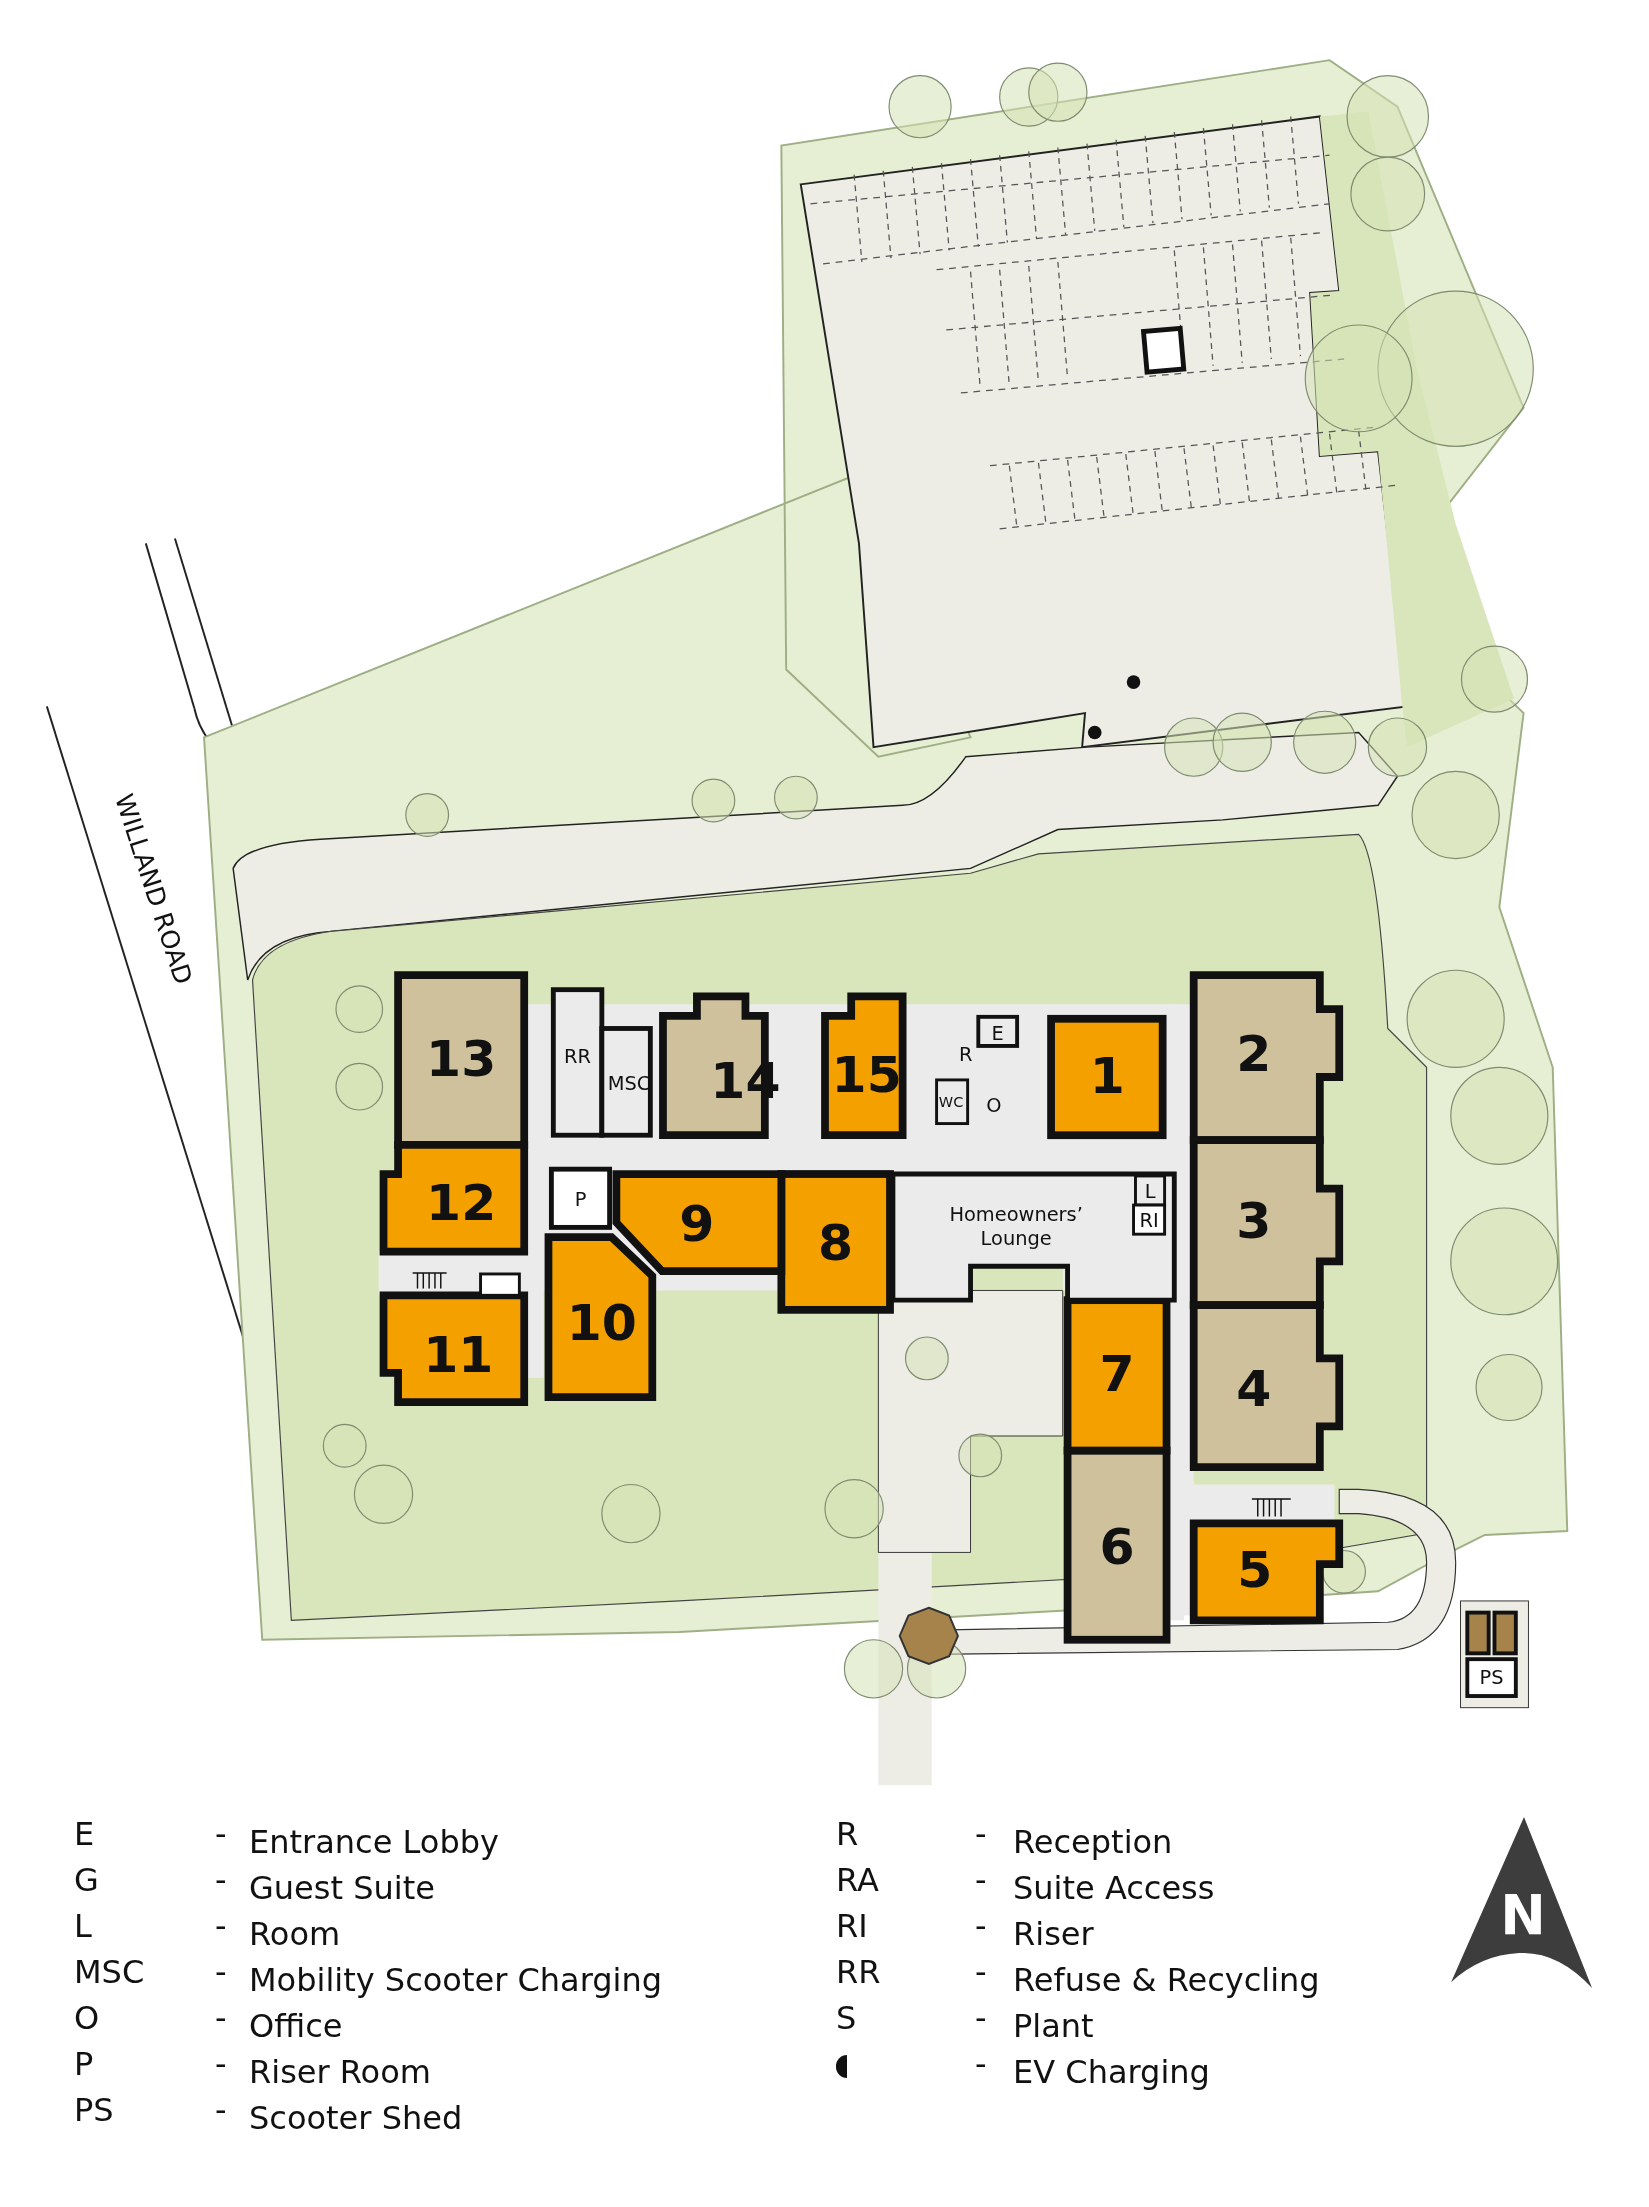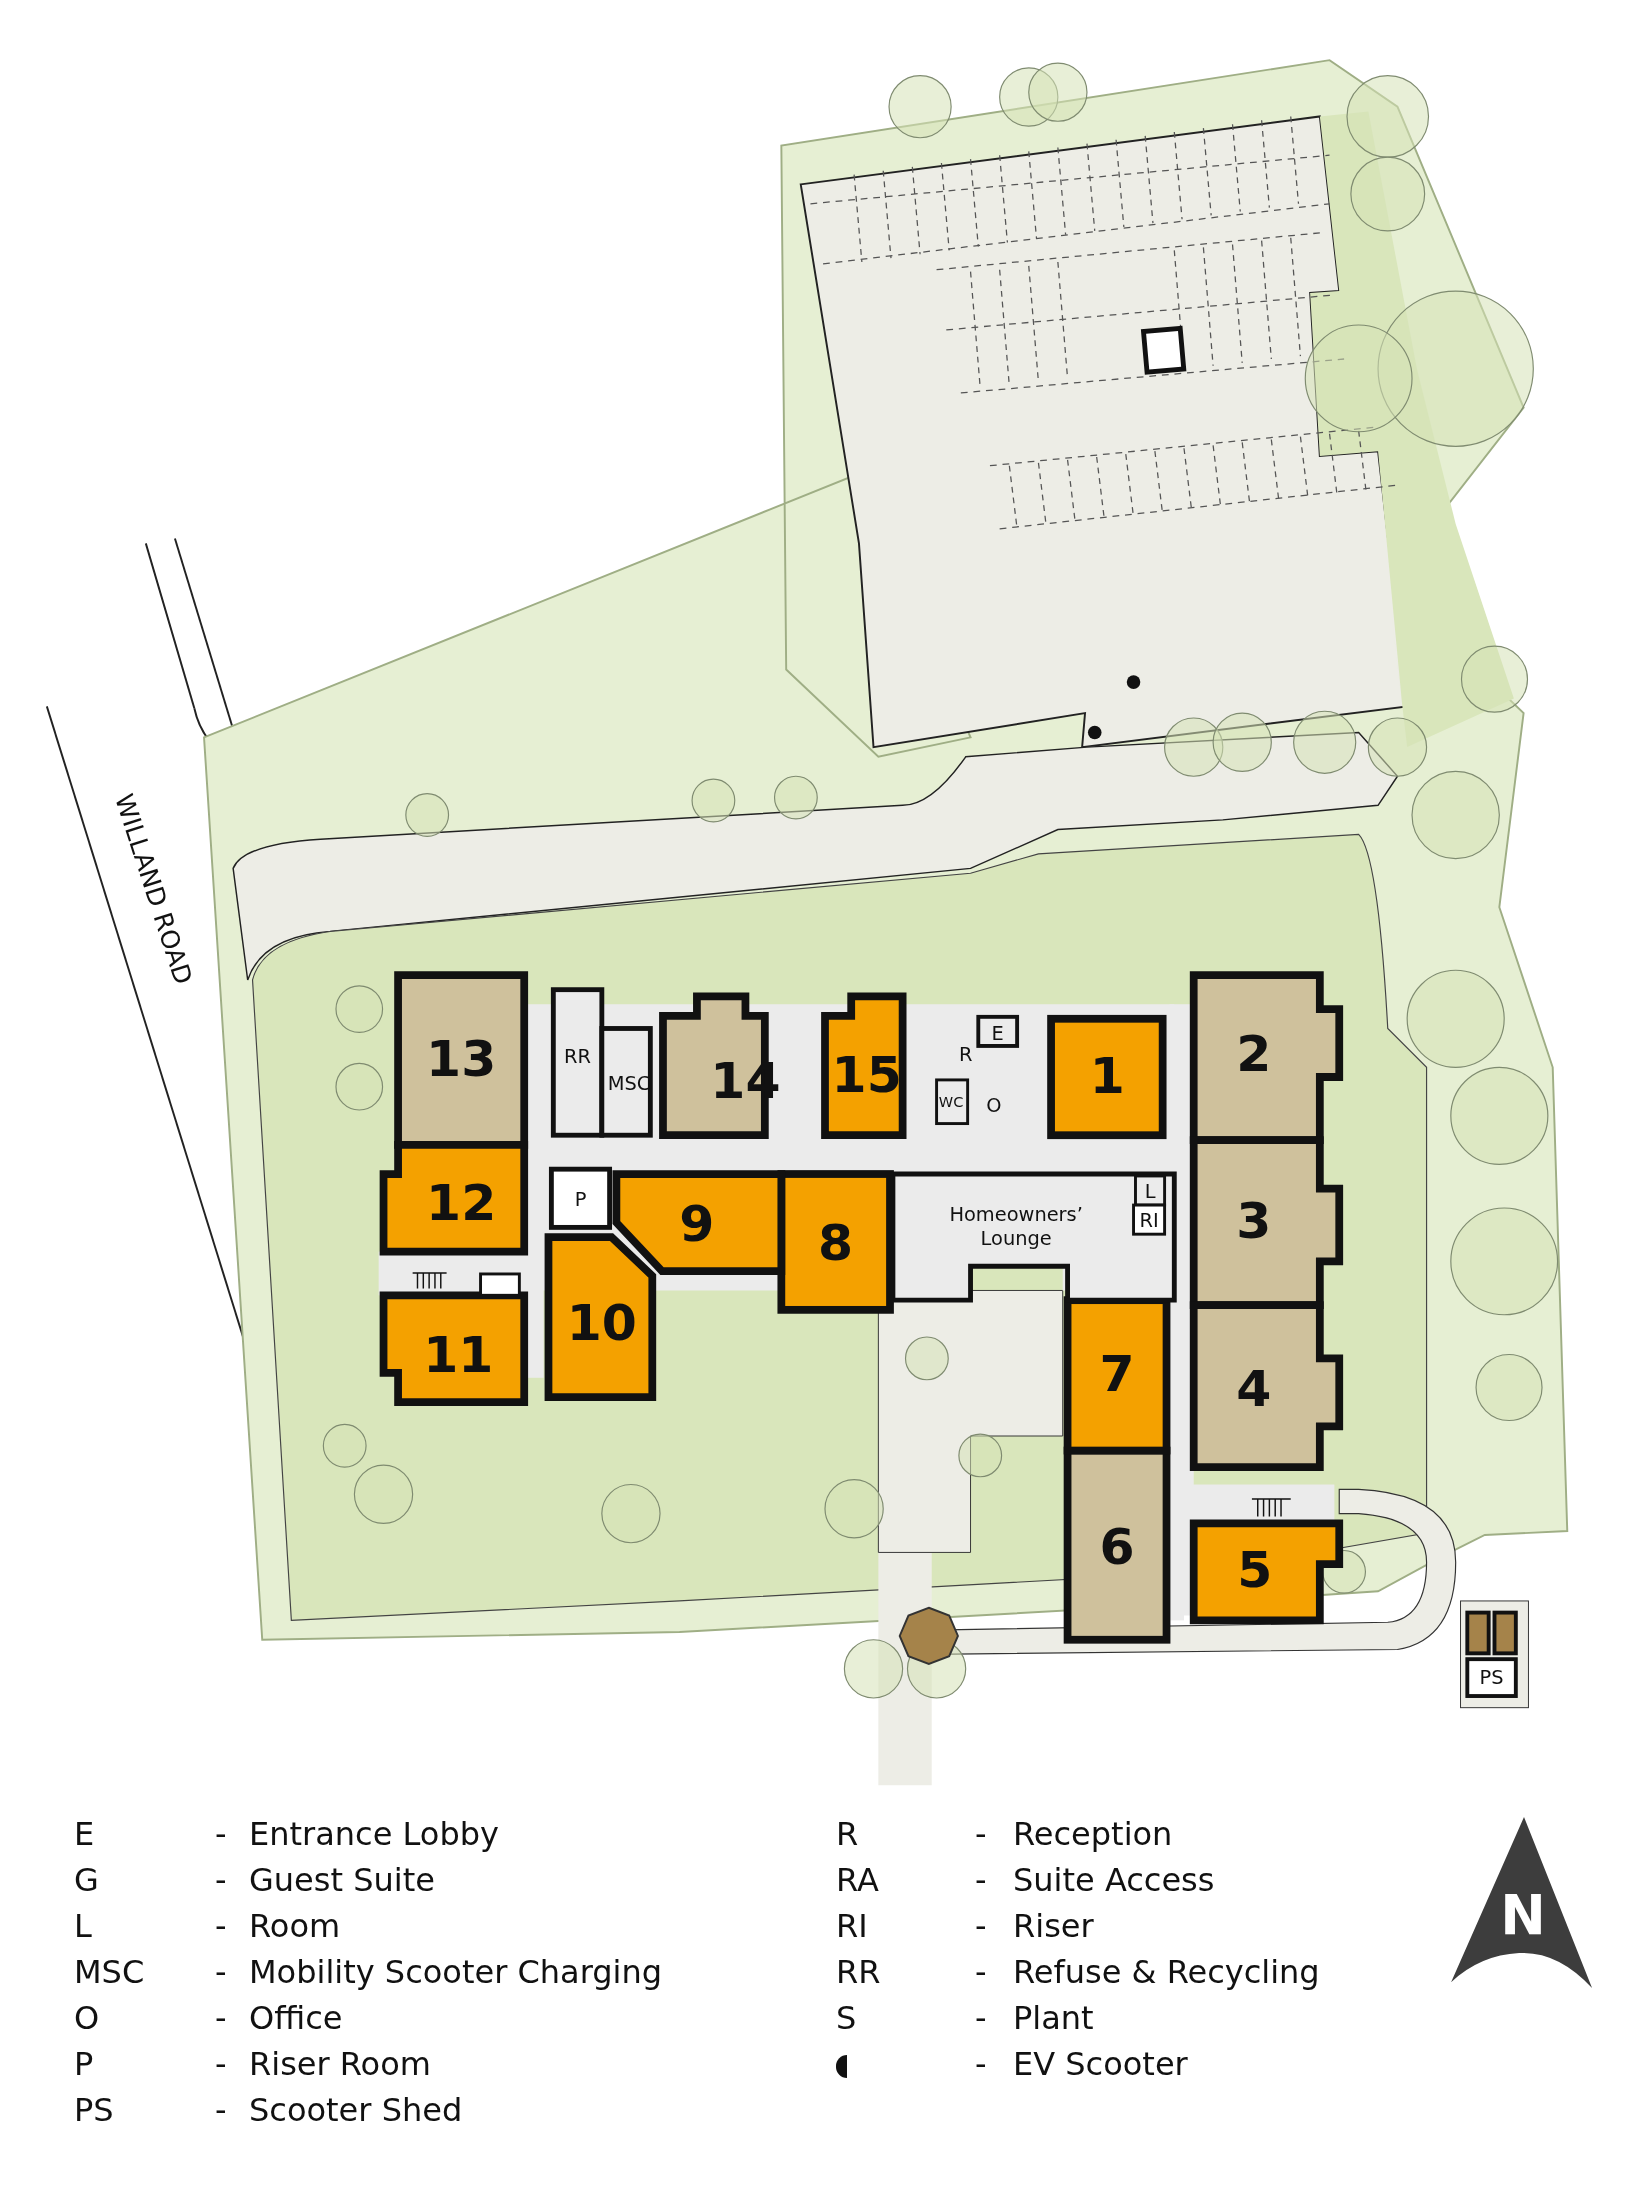--- a/index.html
+++ b/index.html
@@ -6,21 +6,21 @@
   body{width:1650px;height:2208px;position:relative;overflow:hidden;font-family:"DejaVu Sans","Liberation Sans",sans-serif;}
   #plan{position:absolute;left:0;top:0;width:1650px;height:1795px;}
   .unit-num{font-family:"DejaVu Sans",sans-serif;font-weight:bold;font-size:52px;fill:#111;text-anchor:middle;dominant-baseline:middle;}
   .room-lbl{font-family:"DejaVu Sans",sans-serif;font-size:20px;fill:#111;text-anchor:middle;dominant-baseline:middle;}
   .road-lbl{font-family:"DejaVu Sans",sans-serif;font-size:26px;fill:#111;}
   #legend{position:absolute;left:0;top:1815px;width:1650px;height:393px;}
   .leg-col{position:absolute;top:0;}
   .leg-row{position:relative;height:46px;font-size:32px;color:#111;font-family:"DejaVu Sans",sans-serif;white-space:nowrap;}
   .leg-key{position:absolute;left:0;top:0;}
   .leg-dash{position:absolute;top:0;}
-  .leg-desc{position:absolute;top:0;}
+  .leg-desc{position:absolute;top:8px;}
   #leg-left{left:74px;}
   #leg-left .leg-dash{left:141px;}
   #leg-left .leg-desc{left:175px;}
   #leg-right{left:836px;}
   #leg-right .leg-dash{left:139px;}
   #leg-right .leg-desc{left:177px;}
   .ev-glyph{display:inline-block;width:10.7px;height:23px;background:#111;border-radius:11.6px 0 0 11.6px;margin-top:9.7px;}
   #north-arrow{position:absolute;left:1451px;top:1815px;width:146px;height:175px;}
 </style>
 </head>
@@ -346,21 +346,21 @@
         <span class="leg-desc">Refuse &amp; Recycling</span>
       </div>
     <div class="leg-row">
         <span class="leg-key">S</span>
         <span class="leg-dash">-</span>
         <span class="leg-desc">Plant</span>
       </div>
     <div class="leg-row">
         <span class="leg-key"><span class="ev-glyph"></span></span>
         <span class="leg-dash">-</span>
-        <span class="leg-desc">EV Scooter</span>
+        <span class="leg-desc">EV Charging</span>
       </div>
   </div>
 </div>
 
 <svg id="north-arrow" viewBox="0 0 150 180" xmlns="http://www.w3.org/2000/svg">
   <path d="M75 2 L145 178 Q110 140 70 142 Q30 144 0 172 Z" fill="#3d3d3d"></path>
   <text x="74" y="122" text-anchor="middle" font-family="DejaVu Sans, sans-serif" font-weight="bold" font-size="56" fill="#ffffff">N</text>
 </svg>
 
 

